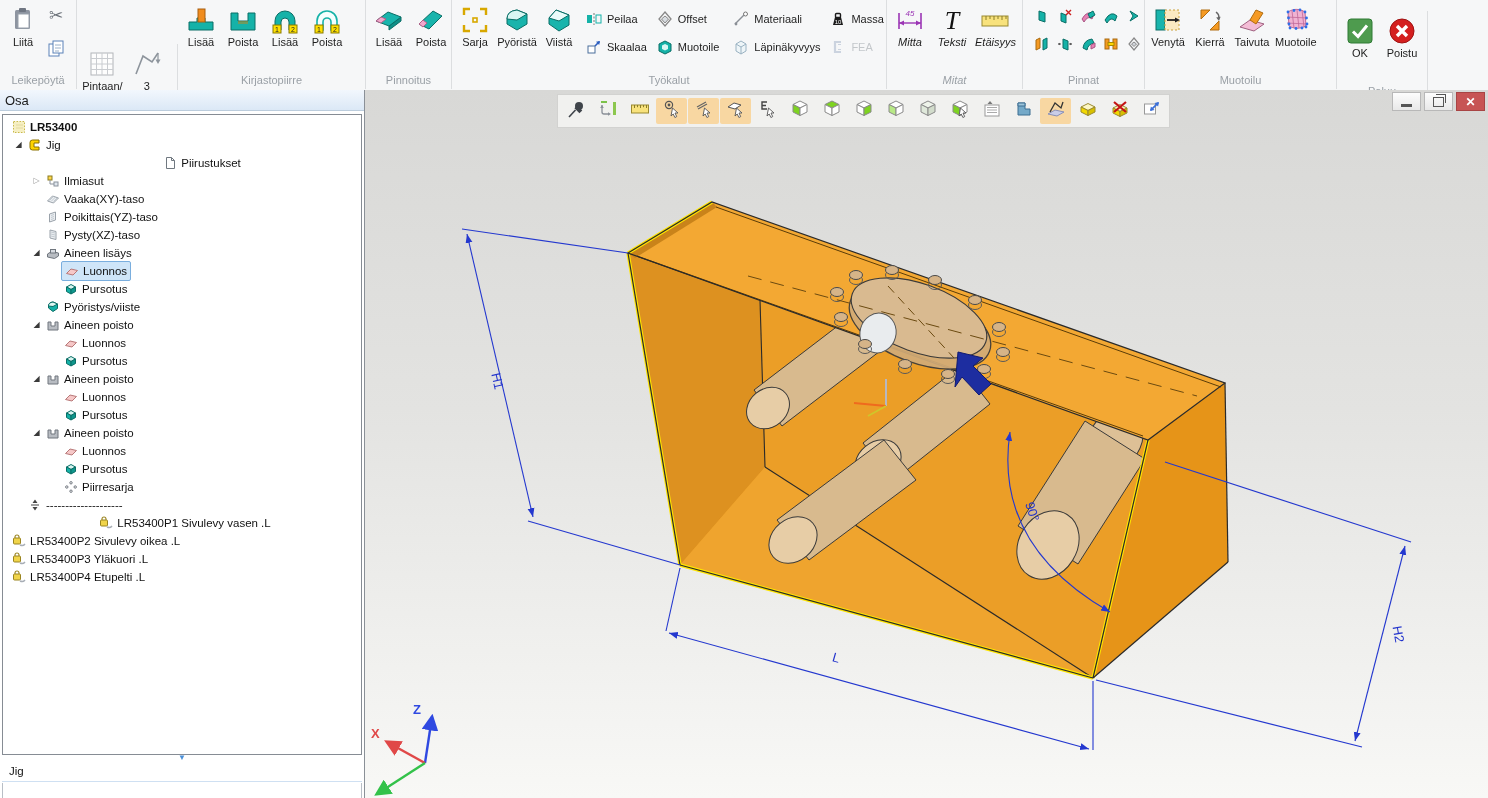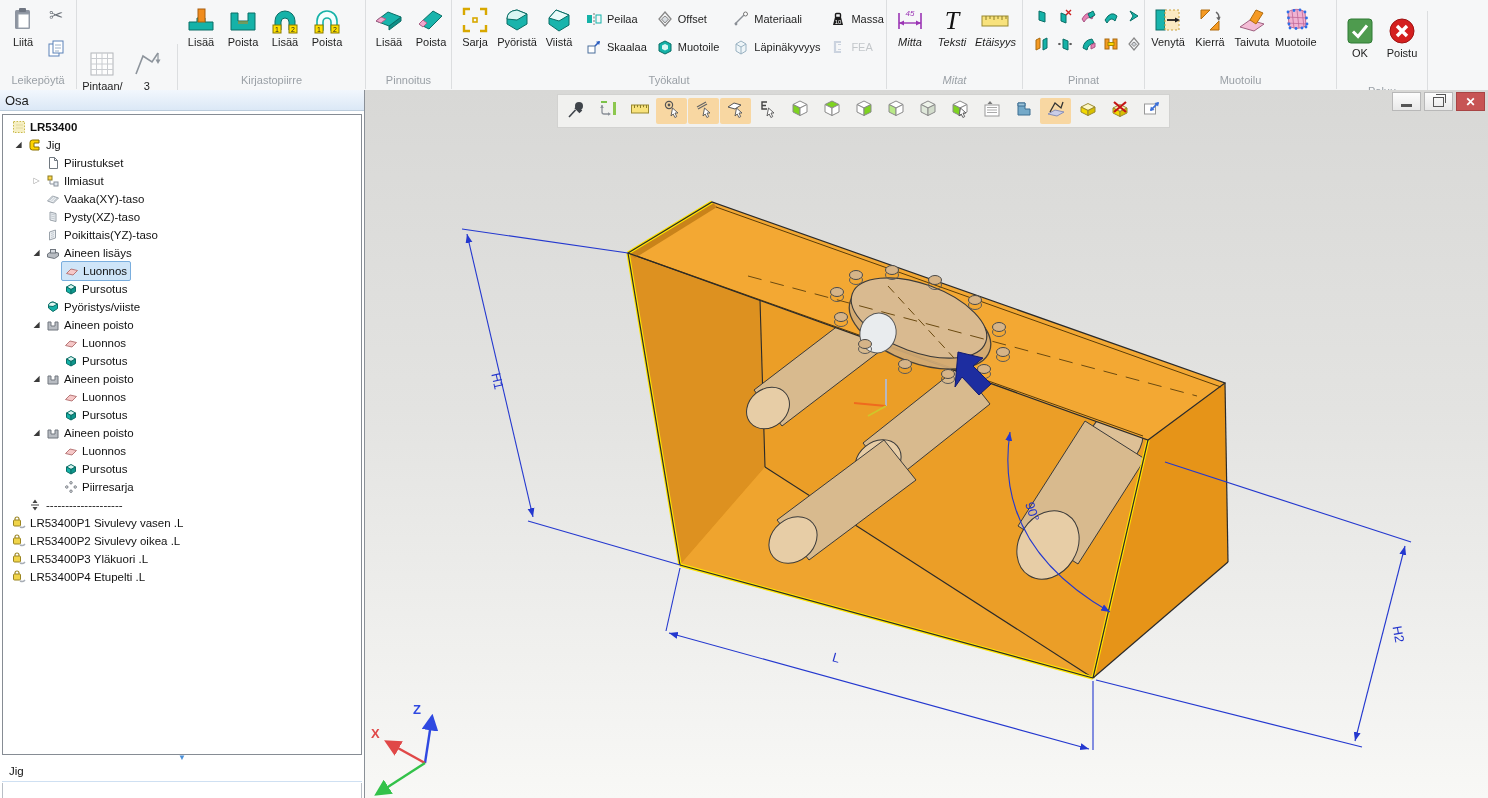--- a/index.html
+++ b/index.html
@@ -505,21 +505,21 @@
           <span class="expander open">◢</span>
           <div class="tree-plain">
             <span class="ic">
               <svg viewBox="0 0 14 14" width="14" height="14">
                 <path d="M11 2H4.5A2.5 2.5 0 0 0 2 4.5v5A2.5 2.5 0 0 0 4.5 12H11V9H6V5h5z" fill="#ffd400" stroke="#8a7000"></path>
               </svg>
             </span>
             <span>Jig</span>
           </div>
         </div>
-        <div class="tree-row" style="padding-left: 40px;">
+        <div class="tree-row" style="padding-left: 40px; justify-content: center;">
           <div class="tree-plain">
             <span class="ic">
               <svg viewBox="0 0 14 14" width="14" height="14">
                 <path d="M3.5 1.5h5l3 3v8h-8z" fill="#fff" stroke="#707880"></path>
                 <path d="M8.5 1.5v3h3" fill="none" stroke="#707880"></path>
               </svg>
             </span>
             <span>Piirustukset</span>
           </div>
         </div>
@@ -544,36 +544,36 @@
                 <path d="M3.5 8.5l4-4M5.5 9l4-4M7.5 9.5l3.5-3.5" stroke="#b8c0c8" stroke-width=".8" fill="none"></path>
               </svg>
             </span>
             <span>Vaaka(XY)-taso</span>
           </div>
         </div>
         <div class="tree-row" style="padding-left: 40px;">
           <div class="tree-plain">
             <span class="ic">
               <svg viewBox="0 0 14 14" width="14" height="14">
+                <path d="M9.5 2L3.5 4v8l6-2z" fill="#eceff2" stroke="#9aa2aa"></path>
+                <path d="M5 5.5l3-1M5 7.5l3-1M5 9.5l3-1" stroke="#b8c0c8" stroke-width=".8" fill="none"></path>
+              </svg>
+            </span>
+            <span>Poikittais(YZ)-taso</span>
+          </div>
+        </div>
+        <div class="tree-row" style="padding-left: 40px;">
+          <div class="tree-plain">
+            <span class="ic">
+              <svg viewBox="0 0 14 14" width="14" height="14">
                 <path d="M4 2l6 1.5v8L4 10z" fill="#eceff2" stroke="#9aa2aa"></path>
                 <path d="M5 4l4 1M5 6l4 1M5 8l4 1" stroke="#b8c0c8" stroke-width=".8" fill="none"></path>
               </svg>
             </span>
             <span>Pysty(XZ)-taso</span>
-          </div>
-        </div>
-        <div class="tree-row" style="padding-left: 40px;">
-          <div class="tree-plain">
-            <span class="ic">
-              <svg viewBox="0 0 14 14" width="14" height="14">
-                <path d="M9.5 2L3.5 4v8l6-2z" fill="#eceff2" stroke="#9aa2aa"></path>
-                <path d="M5 5.5l3-1M5 7.5l3-1M5 9.5l3-1" stroke="#b8c0c8" stroke-width=".8" fill="none"></path>
-              </svg>
-            </span>
-            <span>Poikittais(YZ)-taso</span>
           </div>
         </div>
         <div class="tree-row" style="padding-left: 27px;">
           <span class="expander open">◢</span>
           <div class="tree-plain">
             <span class="ic">
               <svg viewBox="0 0 14 14" width="14" height="14">
                 <path d="M1.5 8l4-2.5 7 1.5v3l-4 2.5-7-1.5z" fill="#b8bcc2" stroke="#70767e"></path>
                 <rect x="4.5" y="3.5" width="5" height="3.5" fill="#d8dce2" stroke="#70767e"></rect>
               </svg>
@@ -732,21 +732,21 @@
           <div class="tree-plain">
             <span class="ic">
               <svg viewBox="0 0 14 14" width="14" height="14">
                 <path d="M7 1.5L9.5 5h-5zM7 12.5L9.5 9h-5z" fill="#444"></path>
                 <path d="M3 7h8" stroke="#444" fill="none"></path>
               </svg>
             </span>
             <span>--------------------</span>
           </div>
         </div>
-        <div class="tree-row" style="padding-left: 6px;">
+        <div class="tree-row" style="padding-left: 6px; justify-content: center;">
           <div class="tree-plain">
             <span class="ic">
               <svg viewBox="0 0 14 14" width="14" height="14">
                 <rect x="1.5" y="4" width="7" height="6" rx="1" fill="#f0d44a" stroke="#9a8420"></rect>
                 <path d="M3 4V3a2 2 0 0 1 4 0v1" fill="none" stroke="#9a8420" stroke-width="1.1"></path>
                 <path d="M8 11q3 1.5 5-1" stroke="#a8aeb6" stroke-width="1.4" fill="none"></path>
               </svg>
             </span>
             <span>LR53400P1 Sivulevy vasen .L</span>
           </div>

